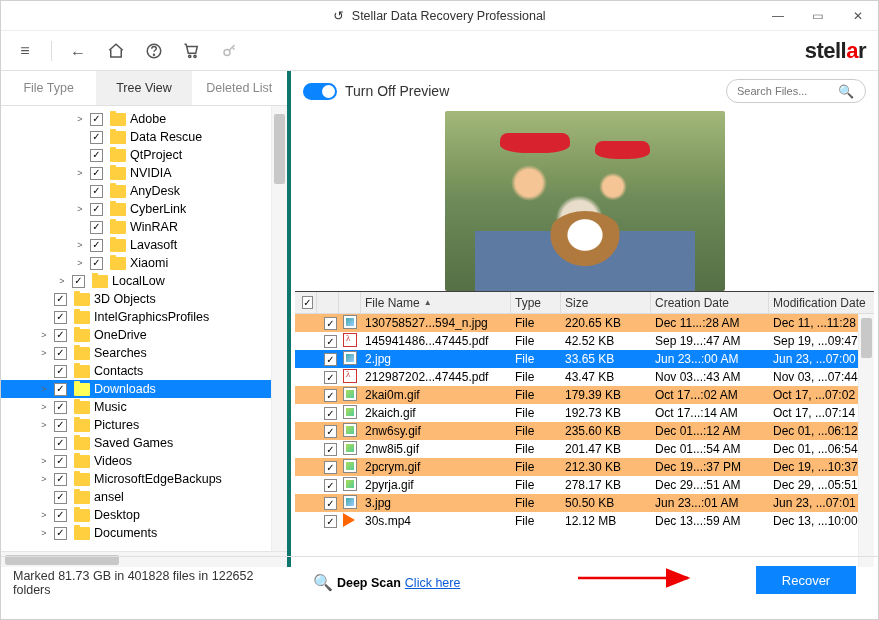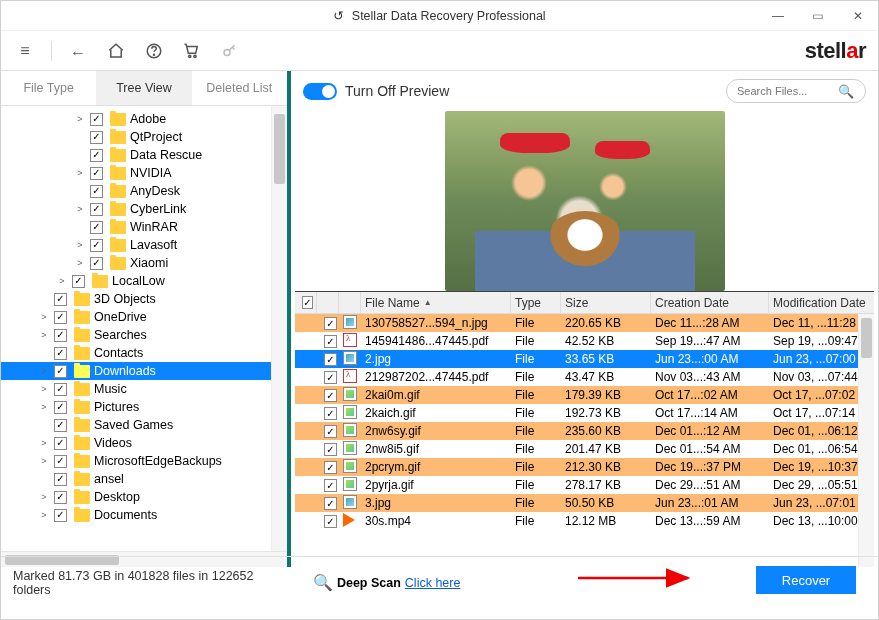--- a/index.html
+++ b/index.html
@@ -148,29 +148,29 @@
           <div class="tree-row" style="padding-left: 72px;">
             <span class="expander">&gt;</span>
             <span class="cb checked"></span>
             <span class="folder"></span>
             <span>Adobe</span>
           </div>
           <div class="tree-row" style="padding-left: 72px;">
             <span class="expander"></span>
             <span class="cb checked"></span>
             <span class="folder"></span>
+            <span>Data Rescue</span>
+          </div>
+          <div class="tree-row" style="padding-left: 72px;">
+            <span class="expander"></span>
+            <span class="cb checked"></span>
+            <span class="folder"></span>
             <span>QtProject</span>
           </div>
           <div class="tree-row" style="padding-left: 72px;">
-            <span class="expander"></span>
-            <span class="cb checked"></span>
-            <span class="folder"></span>
-            <span>Data Rescue</span>
-          </div>
-          <div class="tree-row" style="padding-left: 72px;">
             <span class="expander">&gt;</span>
             <span class="cb checked"></span>
             <span class="folder"></span>
             <span>NVIDIA</span>
           </div>
           <div class="tree-row" style="padding-left: 72px;">
             <span class="expander"></span>
             <span class="cb checked"></span>
             <span class="folder"></span>
             <span>AnyDesk</span>
@@ -203,20 +203,26 @@
             <span class="expander">&gt;</span>
             <span class="cb checked"></span>
             <span class="folder"></span>
             <span>LocalLow</span>
           </div>
           <div class="tree-row" style="padding-left: 36px;">
             <span class="expander"></span>
             <span class="cb checked"></span>
             <span class="folder"></span>
             <span>3D Objects</span>
+          </div>
+          <div class="tree-row" style="padding-left: 36px;">
+            <span class="expander"></span>
+            <span class="cb checked"></span>
+            <span class="folder"></span>
+            <span>IntelGraphicsProfiles</span>
           </div>
           <div class="tree-row" style="padding-left: 36px;">
             <span class="expander">&gt;</span>
             <span class="cb checked"></span>
             <span class="folder"></span>
             <span>OneDrive</span>
           </div>
           <div class="tree-row" style="padding-left: 36px;">
             <span class="expander">&gt;</span>
             <span class="cb checked"></span>

